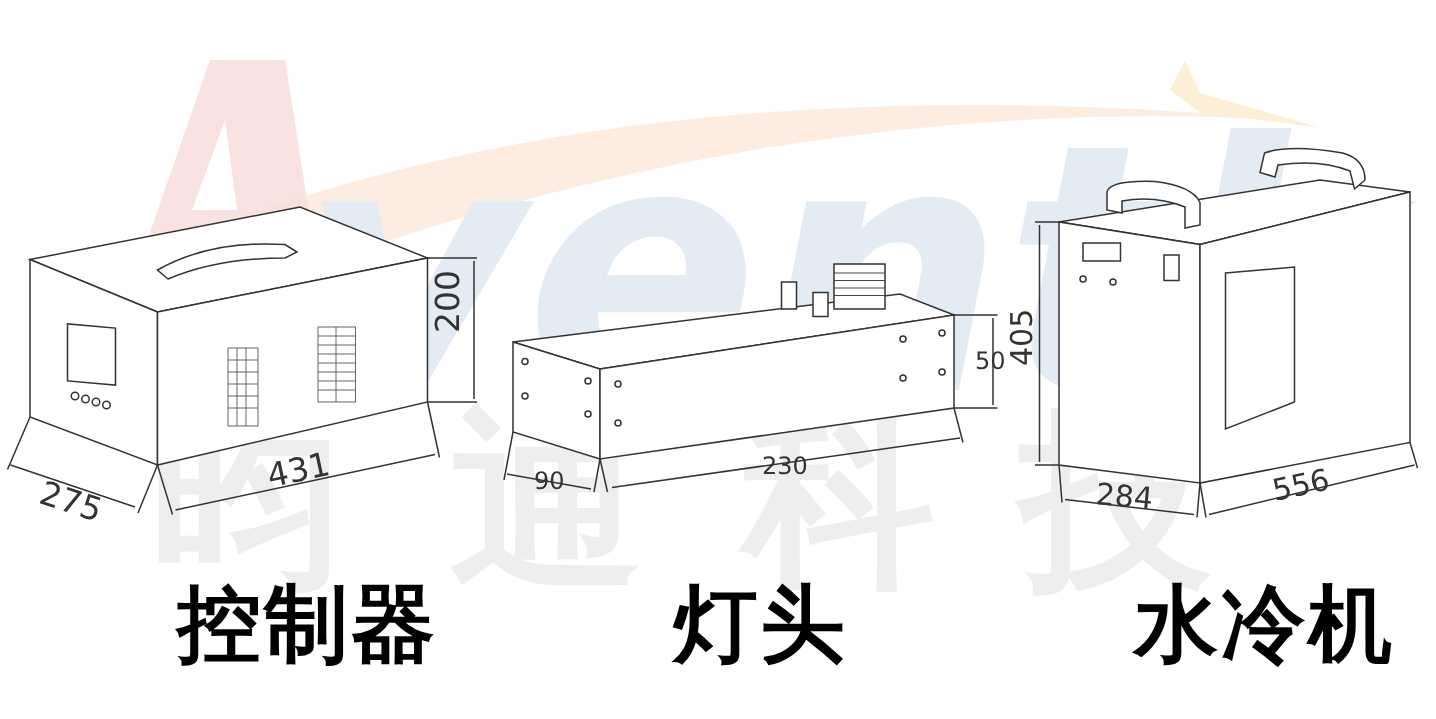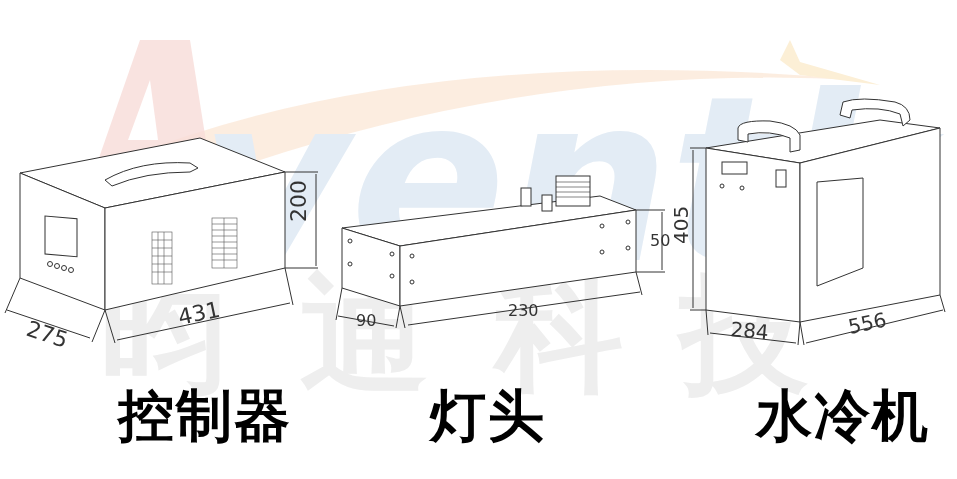--- a/index.html
+++ b/index.html
@@ -130,14 +130,14 @@
     <path d="M706 148 L 690 148 M706 310 L 690 310 M693 150 L 693 308"></path>
     <path d="M706 310 L 708 335 M800 322 L 798 345 M710 333 L 796 343"></path>
     <path d="M800 322 L 804 345 M940 295 L 945 312 M806 343 L 943 310"></path>
   </g>
   <text class="dim" x="688" y="244" font-size="20" transform="rotate(-90 688 244)" stroke="none">405</text>
   <text class="dim" x="730" y="336" font-size="20" transform="rotate(5 730 336)" stroke="none">284</text>
   <text class="dim" x="850" y="334" font-size="20" transform="rotate(-12 850 334)" stroke="none">556</text>
 </svg>
 
 <div class="caption" style="left:118px">控制器</div>
-<div class="caption" style="left:430px">灯头</div>
+<div class="caption" style="left:449px">灯头</div>
 <div class="caption" style="left:756px">水冷机</div>
 
 </body></html>

